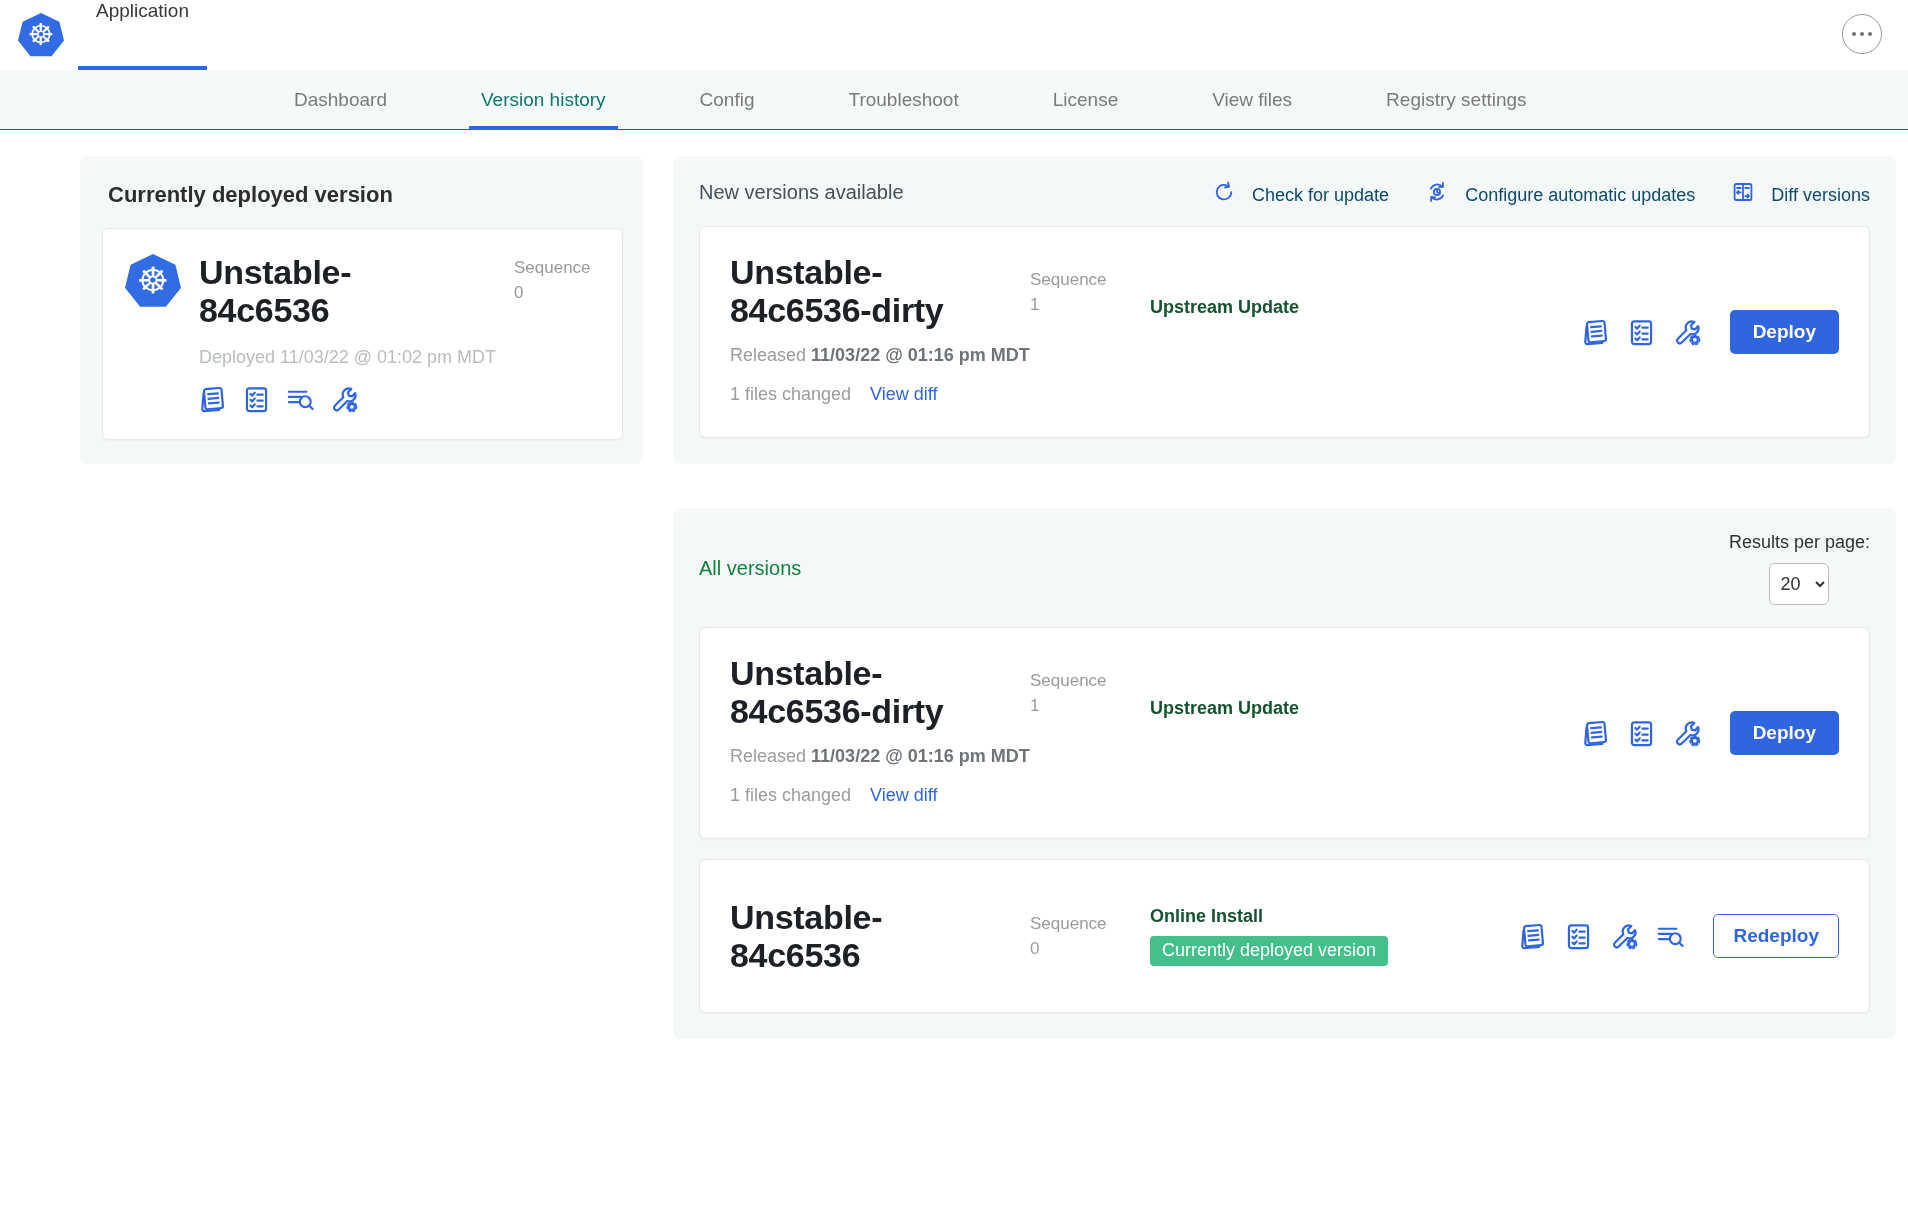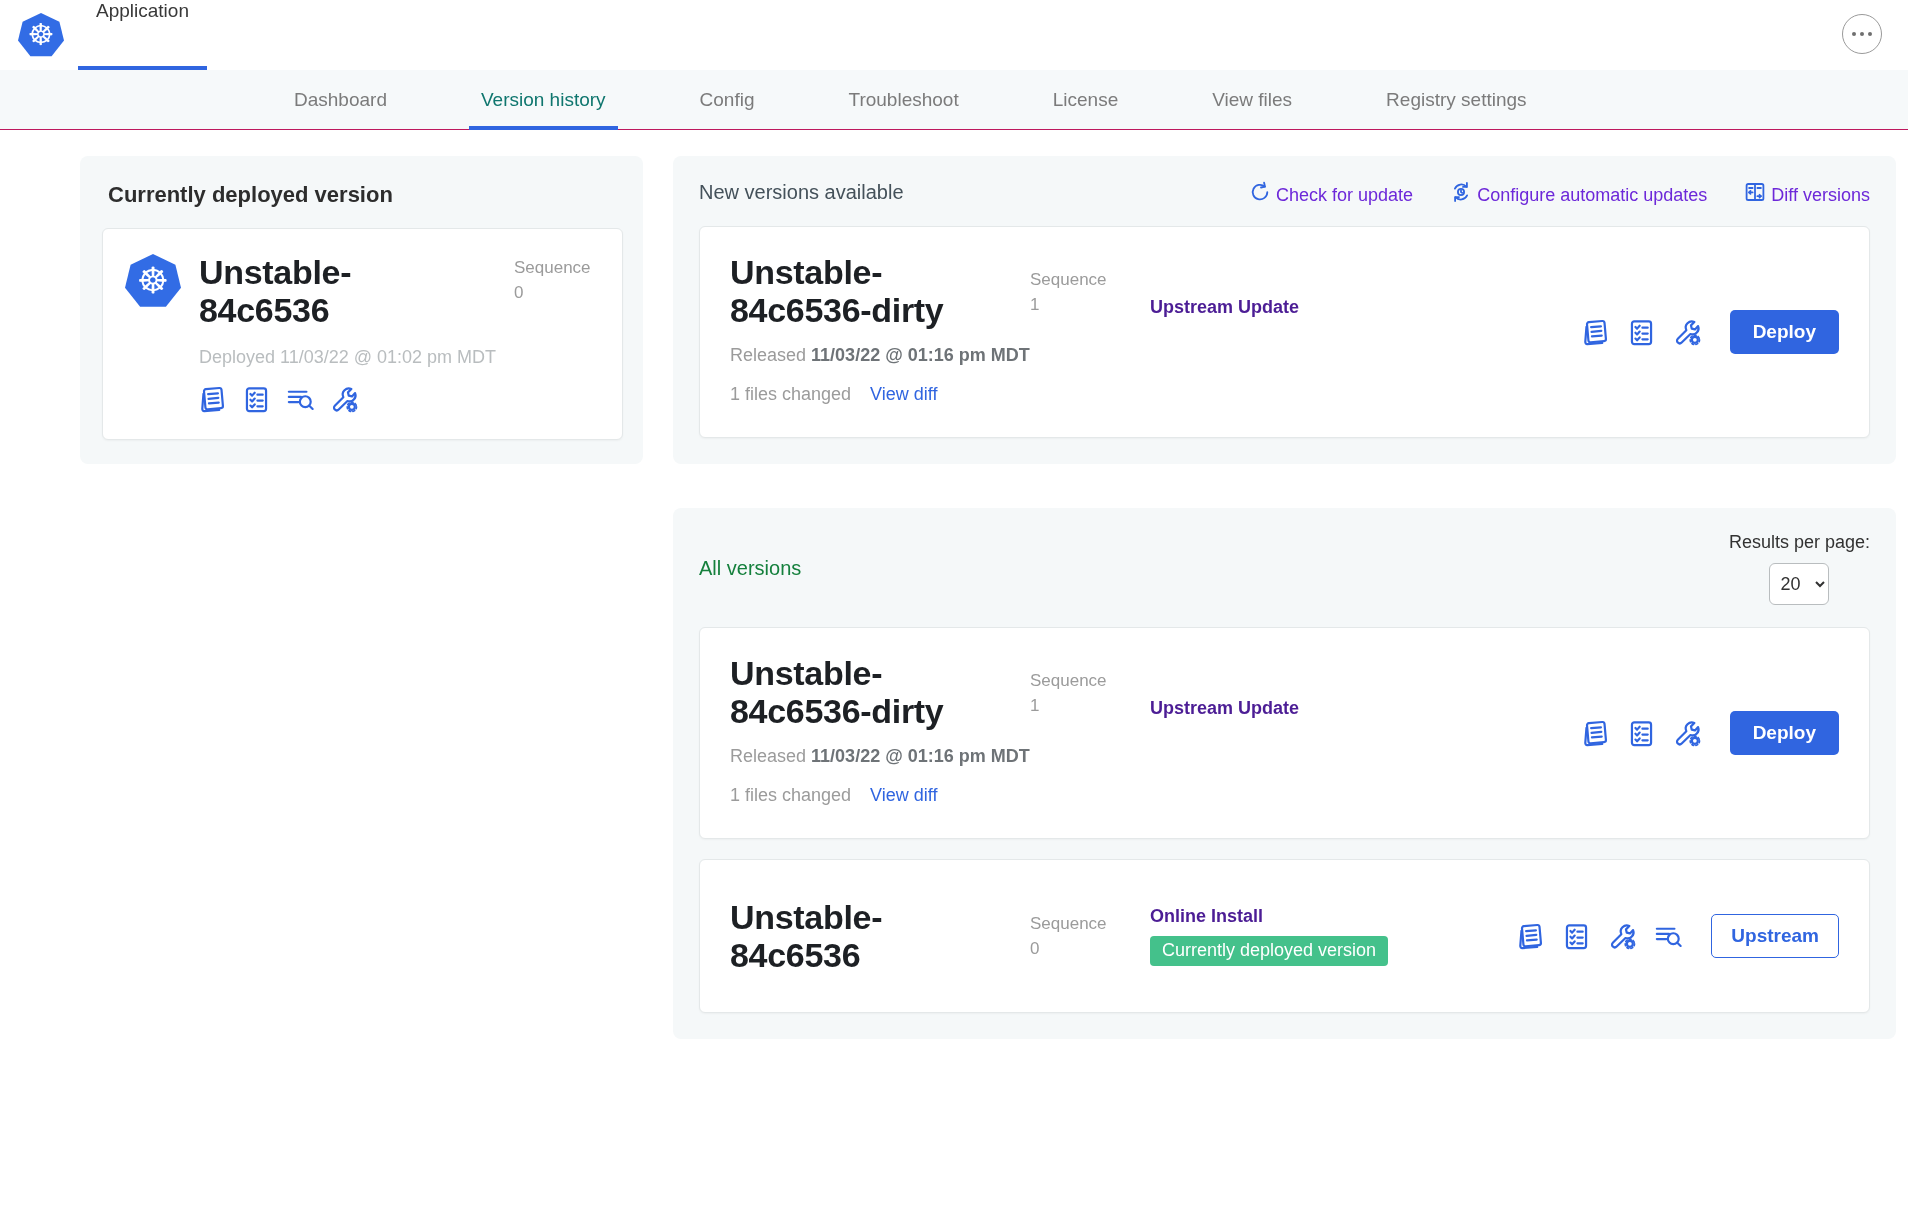--- a/index.html
+++ b/index.html
@@ -57,29 +57,29 @@
 
   svg.icon { width:31px; height:31px; stroke:#3065e0; fill:none; stroke-width:1.7;
              stroke-linecap:round; stroke-linejoin:round; cursor:pointer; flex:0 0 auto; }
   svg.icon-sm { width:24px; height:24px; stroke:#3065e0; fill:none; stroke-width:1.8;
                 stroke-linecap:round; stroke-linejoin:round; }
 
   
   .nv-panel { padding:24px 26px 26px 26px; }
   .nv-head { display:flex; align-items:center; }
   .nv-actions { margin-left:auto; display:flex; align-items:center; gap:36px; }
-  .link-action { display:flex; align-items:center; gap:4px; color:#6d28d9; font-size:18px;
+  .link-action { display:flex; align-items:center; gap:16px; color:#0c4a6e; font-size:18px;
                  cursor:pointer; white-space:nowrap; }
   .link-action span { position:relative; top:3px; }
 
   .ver-row { margin-top:22px; padding:26px 30px; display:flex; min-height:212px; }
   .ver-row .left-block { width:300px; flex:0 0 300px; }
   .ver-row .ver-title { width:262px; }
   .ver-row .seq { width:120px; flex:0 0 120px; margin-top:14px; }
-  .src { font-size:18px; font-weight:600; color:#4c1d95; }
+  .src { font-size:18px; font-weight:600; color:#14532d; }
   .ver-row .src-block { flex:1 1 auto; margin-top:44px; }
   .released { margin-top:16px; font-size:18px; color:#9b9b9b; white-space:nowrap; }
   .released b { color:#6e7377; font-weight:700; }
   .files-line { margin-top:18px; font-size:18px; color:#9b9b9b; white-space:nowrap; }
   .view-diff { color:#3065e0; margin-left:14px; cursor:pointer; }
   .row-actions { display:flex; align-items:center; gap:15px; margin-left:auto; }
 
   .btn-primary { background:#3065e0; color:#fff; font-size:19px; font-weight:700;
                  border:none; border-radius:5px; padding:11px 23px; margin-left:12px; cursor:pointer;
                  font-family:inherit; }
@@ -340,19 +340,19 @@
             </svg>
           <svg class="icon" viewBox="0 0 24 24">
               <use href="#i-preflight"></use>
             </svg>
           <svg class="icon" viewBox="0 0 24 24">
               <use href="#i-config"></use>
             </svg>
           <svg class="icon" viewBox="0 0 24 24">
               <use href="#i-logs"></use>
             </svg>
-          <button class="btn-outline">Upstream</button>
+          <button class="btn-outline">Redeploy</button>
         </div>
       </div>
 
     </div>
   </div>
 </div>
 
 </body></html>

